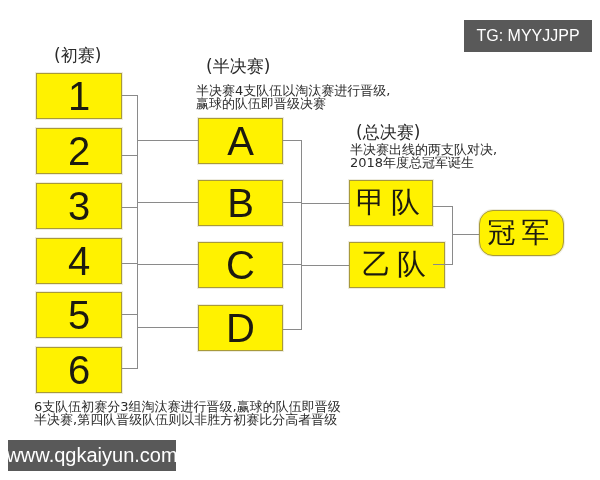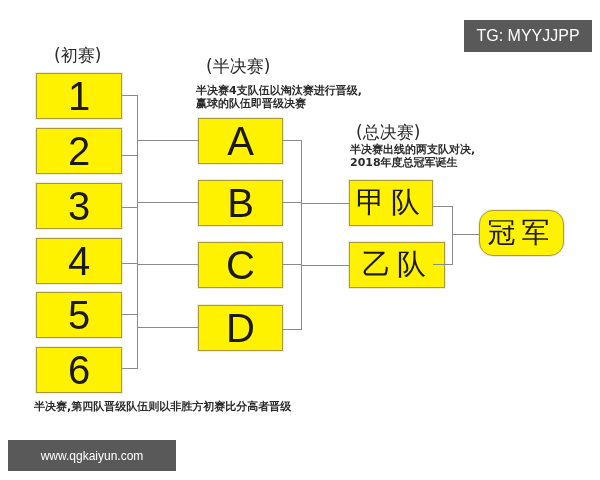--- a/index.html
+++ b/index.html
@@ -4,41 +4,42 @@
   <style>
     html, body { margin:0; padding:0; }
     body { width:600px; height:480px; background:#ffffff; position:relative; overflow:hidden; font-family:"DejaVu Sans", sans-serif; }
     .box { position:absolute; background:#fff200; border:1px solid #a89a3a; box-sizing:border-box; display:flex; align-items:center; justify-content:center; color:#1c1a10; box-shadow: 0 0 0 1px rgba(140,130,40,0.15); }
     .num { font-family:"Liberation Sans", sans-serif; font-size:40px; line-height:1; }
     .cn { font-family:"DejaVu Serif", serif; font-size:29px; letter-spacing:6px; font-weight:normal; }
     .line { position:absolute; background:#8a8a8a; }
     .h { height:1px; }
     .v { width:1px; }
     .stage-title { position:absolute; font-family:"DejaVu Sans", sans-serif; font-size:17px; color:#2a2a2a; white-space:nowrap; }
-    .note { position:absolute; font-family:"DejaVu Sans", sans-serif; font-size:11px; font-weight:bold; color:#2b2b2b; line-height:13px; white-space:nowrap; }
+    .note { position:absolute; font-family:"DejaVu Sans", sans-serif; font-size:13px; font-weight:normal; color:#2b2b2b; line-height:13px; white-space:nowrap; }
     .badge { position:absolute; background:#595959; color:#ffffff; font-family:"Liberation Sans", sans-serif; display:flex; align-items:center; justify-content:center; }
   </style>
 </head>
 <body>
 
 <div class="stage-title" style="left:54px; top:44px;">(初赛)</div>
 
 <div class="stage-title" style="left:206px; top:55px;">(半决赛)</div>
 <div class="note" style="left:196px; top:84px;">
   <div>半决赛4支队伍以淘汰赛进行晋级,</div>
   <div>赢球的队伍即晋级决赛</div>
 </div>
 
 <div class="stage-title" style="left:356px; top:121px;">(总决赛)</div>
 <div class="note" style="left:350px; top:143px;">
   <div>半决赛出线的两支队对决,</div>
   <div>2018年度总冠军诞生</div>
 </div>
 
 <div class="note" style="left:34px; top:400px;">
+  <div>6支队伍初赛分3组淘汰赛进行晋级,赢球的队伍即晋级</div>
   <div>半决赛,第四队晋级队伍则以非胜方初赛比分高者晋级</div>
 </div>
 
 <div class="box" style="left:36px; top:73px; width:86px; height:46px;">
     <span class="num">1</span>
   </div>
 <div class="box" style="left:36px; top:128px; width:86px; height:46px;">
     <span class="num">2</span>
   </div>
 <div class="box" style="left:36px; top:183px; width:86px; height:46px;">
@@ -98,13 +99,13 @@
 <div class="line h" style="left:433px; top:206px; width:19px;"></div>
 <div class="line h" style="left:433px; top:264px; width:19px;"></div>
 <div class="line v" style="left:452px; top:206px; height:59px;"></div>
 <div class="line h" style="left:452px; top:234px; width:27px;"></div>
 
 <div class="box" style="left:479px; top:210px; width:85px; height:46px;border-radius:14px;">
     <span class="cn" style="font-size:28px;">冠军</span>
   </div>
 
 <div class="badge" style="left:464px; top:8px; width:128px; height:32px; font-size:16px;margin-top:12px;">TG: MYYJJPP</div>
-<div class="badge" style="left:8px; top:440px; width:168px; height:31px; font-size:12px;">www.qgkaiyun.com</div>
+<div class="badge" style="left:8px; top:440px; width:168px; height:31px; font-size:20px;">www.qgkaiyun.com</div>
 
 </body></html>

